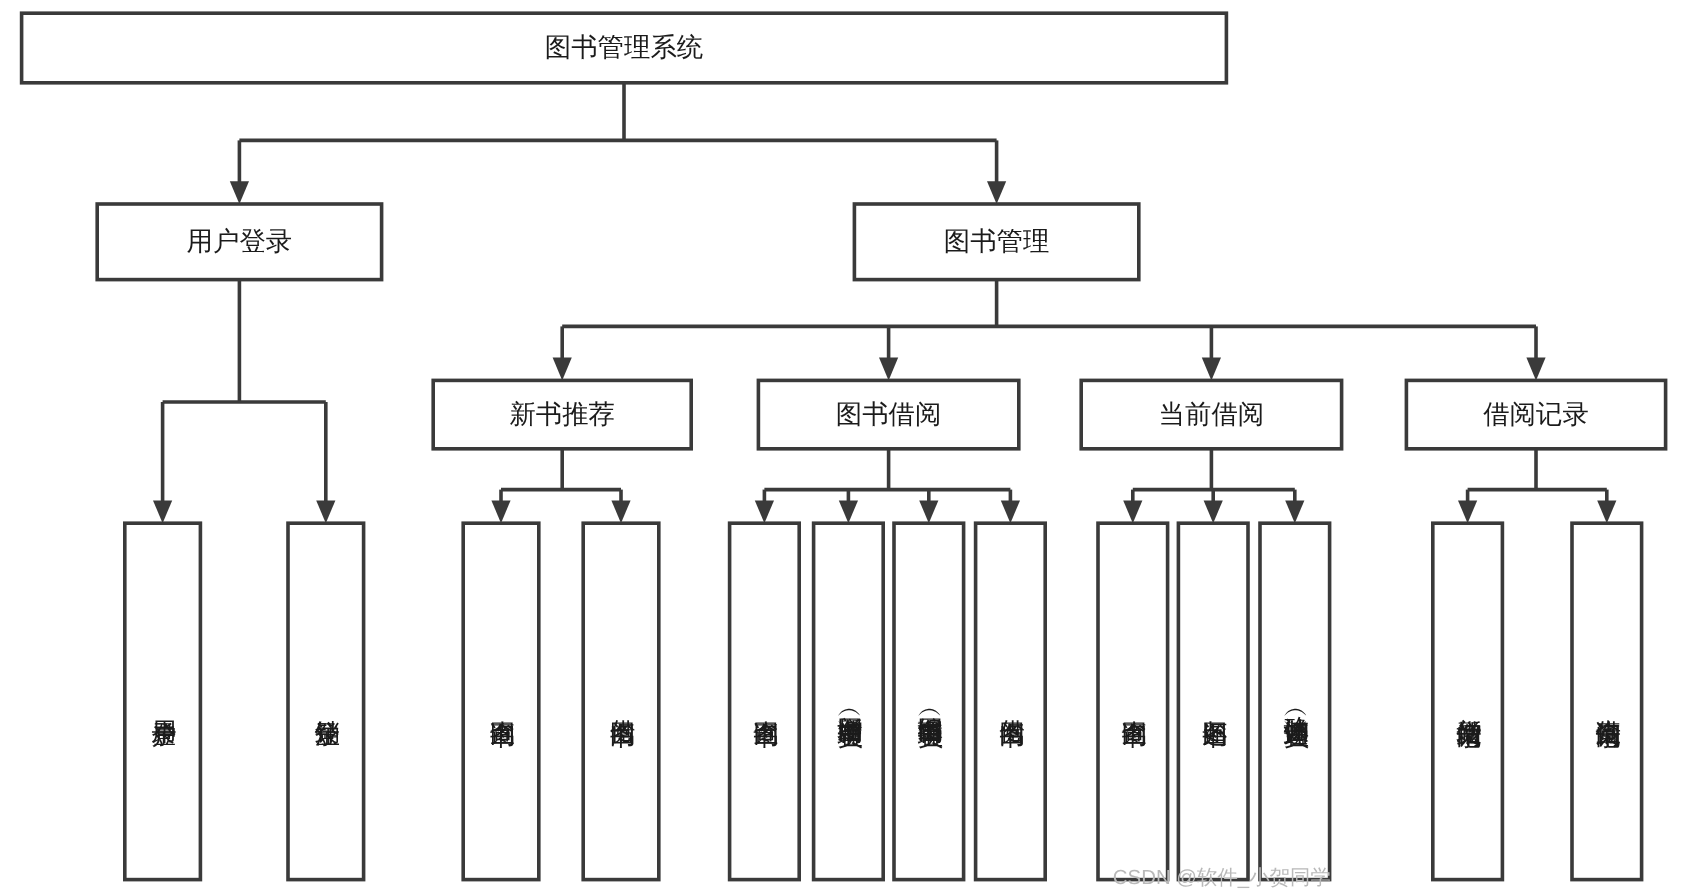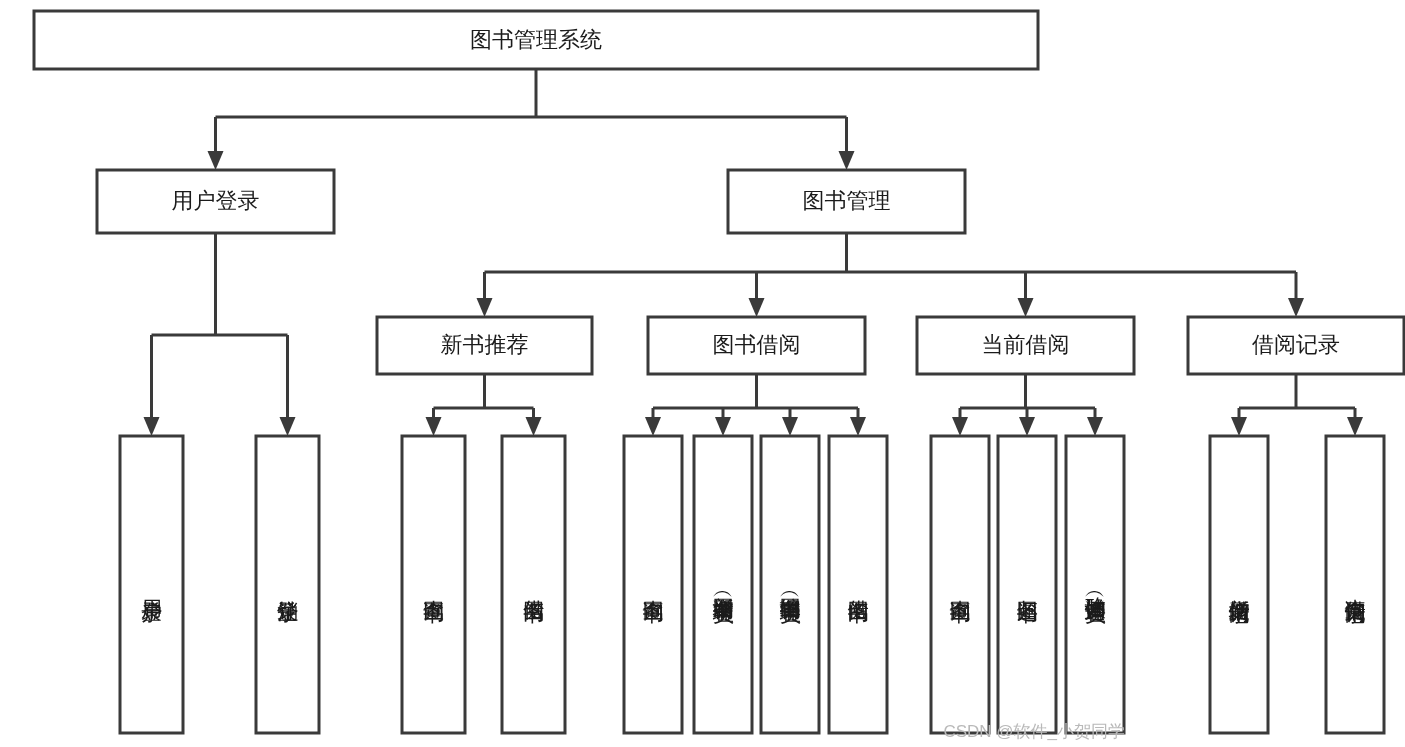--- a/index.html
+++ b/index.html
@@ -9,21 +9,21 @@
   }
   body {
     width: 1405px;
     height: 747px;
     font-family: "Liberation Sans", "DejaVu Sans", sans-serif;
     overflow: hidden;
     position: relative;
   }
   #diagram-root {
     position: absolute;
-    left: 16px;
+    left: 0;
     top: 0;
     width: 1117px;
     height: 747px;
   }
   svg.flow {
     display: block;
     width: 1405px;
     height: 747px;
   }
   .node-rect {

